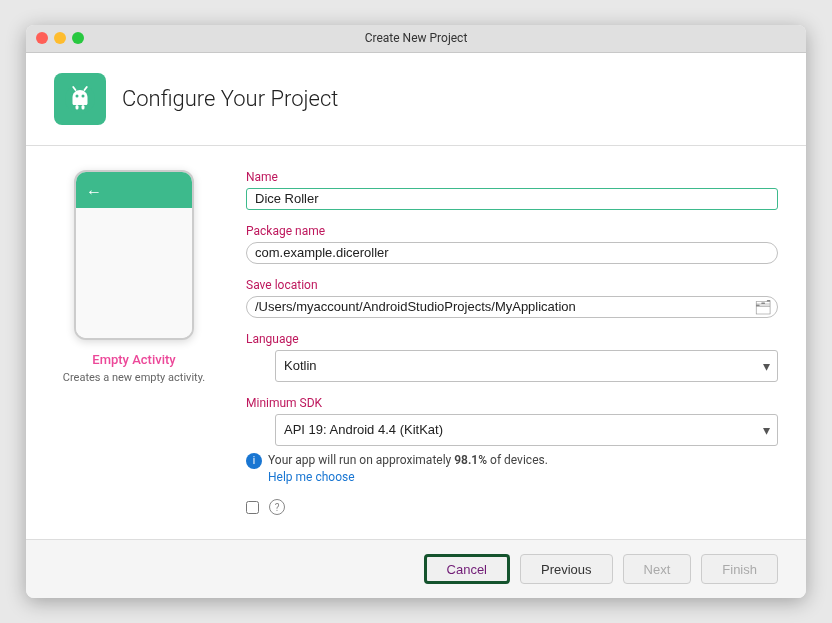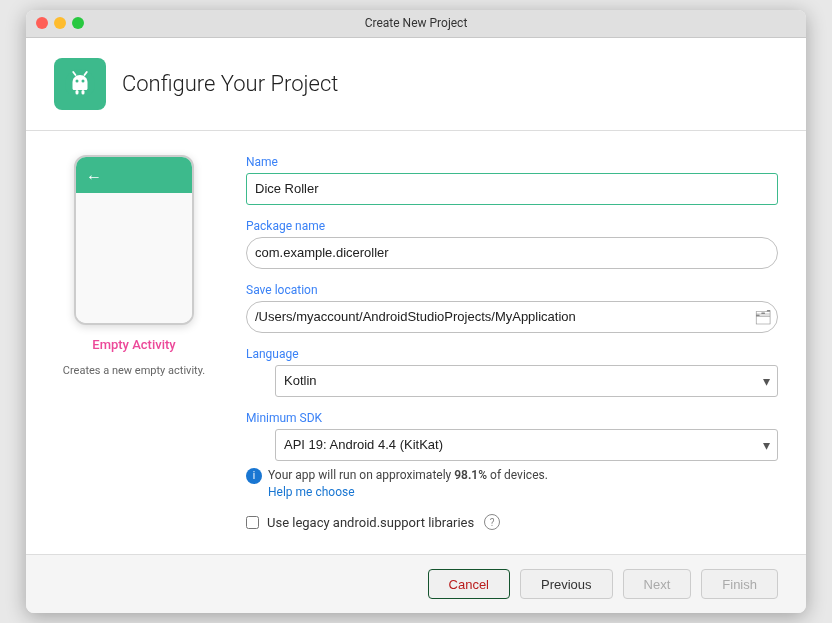--- a/index.html
+++ b/index.html
@@ -111,40 +111,40 @@
       background: #f9f9f9;
       height: 134px;
     }
     .preview-label {
       margin-top: 12px;
       font-size: 13px;
       color: #ec4899;
       font-weight: 500;
     }
     .preview-desc {
-      margin-top: 12px;
+      margin-top: 4px;
       font-size: 11px;
       color: #666;
       text-align: center;
     }
     .form-panel {
       flex: 1;
     }
     .form-group {
       margin-bottom: 14px;
     }
     .form-label {
       font-size: 12px;
-      color: #3b82f6;
+      color: #be185d;
       margin-bottom: 4px;
       display: block;
     }
     .form-input {
       width: 100%;
-      height: 32px;
+      height: 22px;
       border: 1.5px solid #3dba8c;
       border-radius: 3px;
       padding: 0 8px;
       font-size: 13px;
       color: #212121;
       background: #fff;
       outline: none;
     }
     .form-input.normal {
       border-color: #c0c0c0;
@@ -264,22 +264,22 @@
     .btn {
       height: 30px;
       padding: 0 20px;
       border-radius: 4px;
       font-size: 13px;
       cursor: pointer;
       border: none;
     }
     .btn-cancel {
       background: #f0f0f0;
-      border: 1px solid #14532d;
-      color: #b91c1c;
+      border: 3px solid #14532d;
+      color: #701a75;
     }
     .btn-previous {
       background: #f0f0f0;
       border: 1px solid #ccc;
       color: #333;
     }
     .btn-next {
       background: #f0f0f0;
       border: 1px solid #ccc;
       color: #aaa;
@@ -379,21 +379,20 @@
           <div class="info-text">
             <span>Your app will run on approximately </span><strong>98.1%</strong><span> of devices.</span>
             <br>
             <a class="help-link" href="#">Help me choose</a>
           </div>
         </div>
       </div>
 
       <div class="checkbox-row">
         <input type="checkbox" style="">
-        <span class="checkbox-label">Use legacy android.support libraries</span>
         <div class="question-icon">?</div>
       </div>
 
     </div>
   </div>
 
   <div class="footer">
     <button class="btn btn-cancel">Cancel</button>
     <button class="btn btn-previous">Previous</button>
     <button class="btn btn-next">Next</button>

